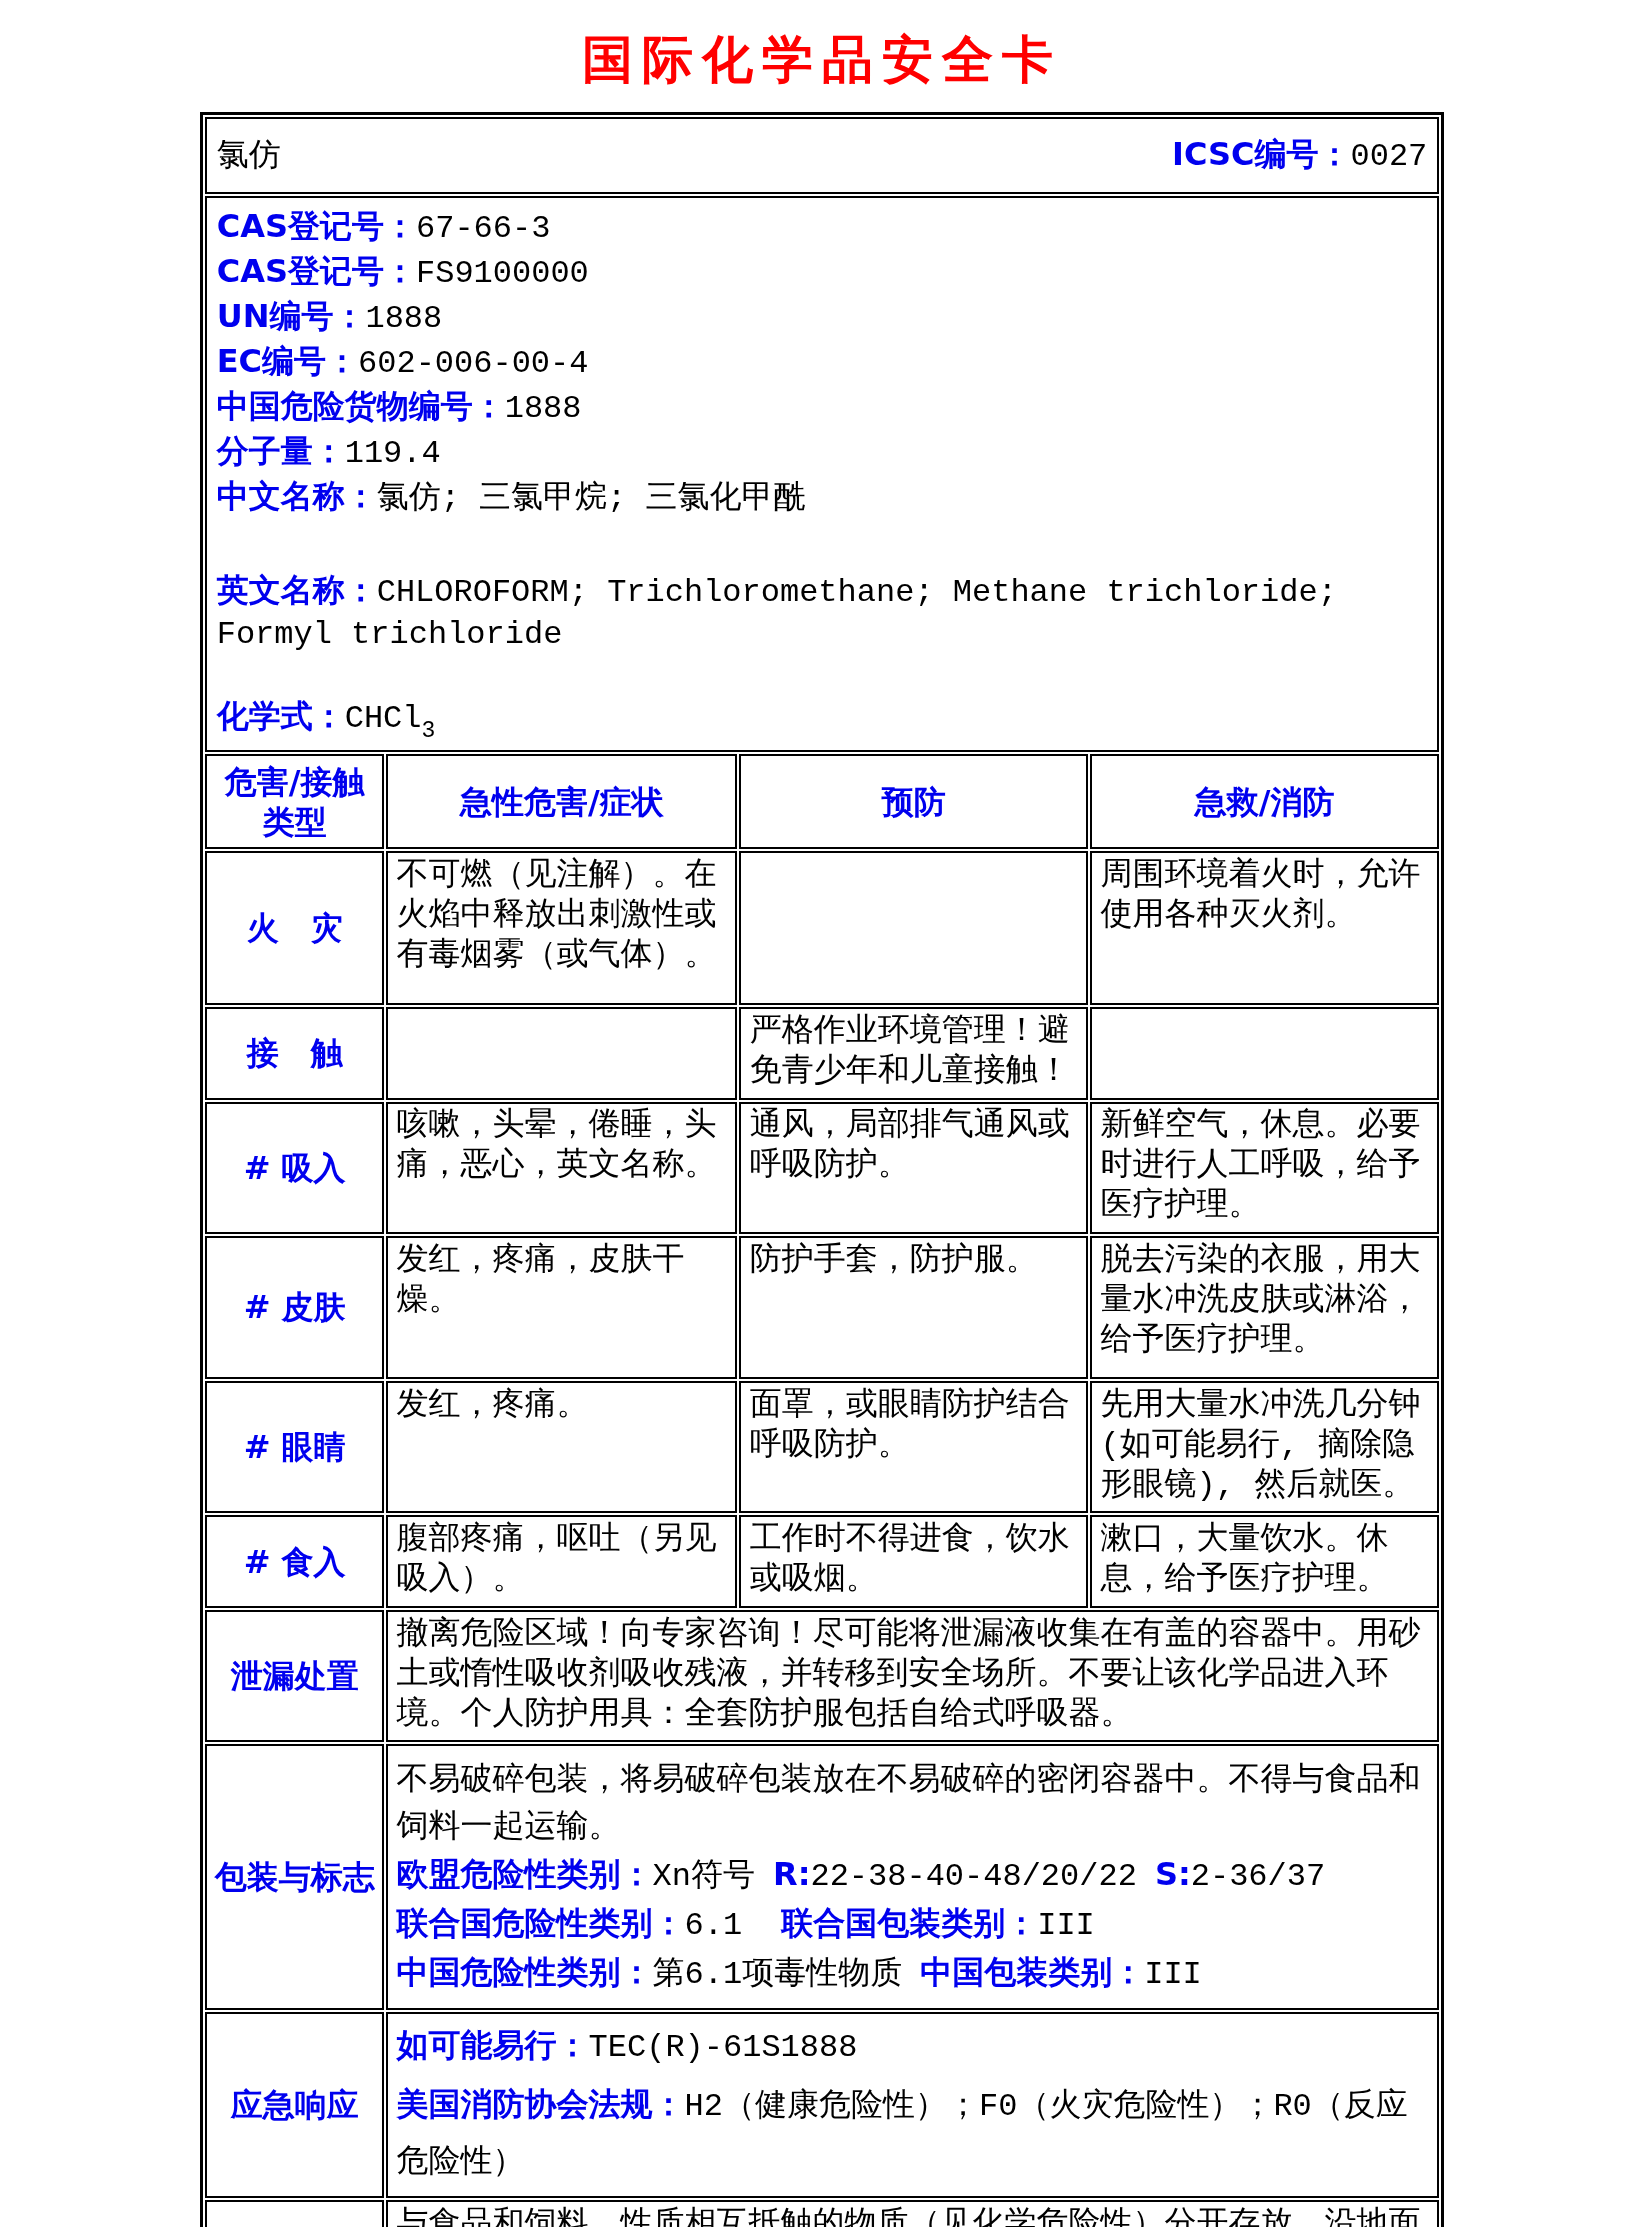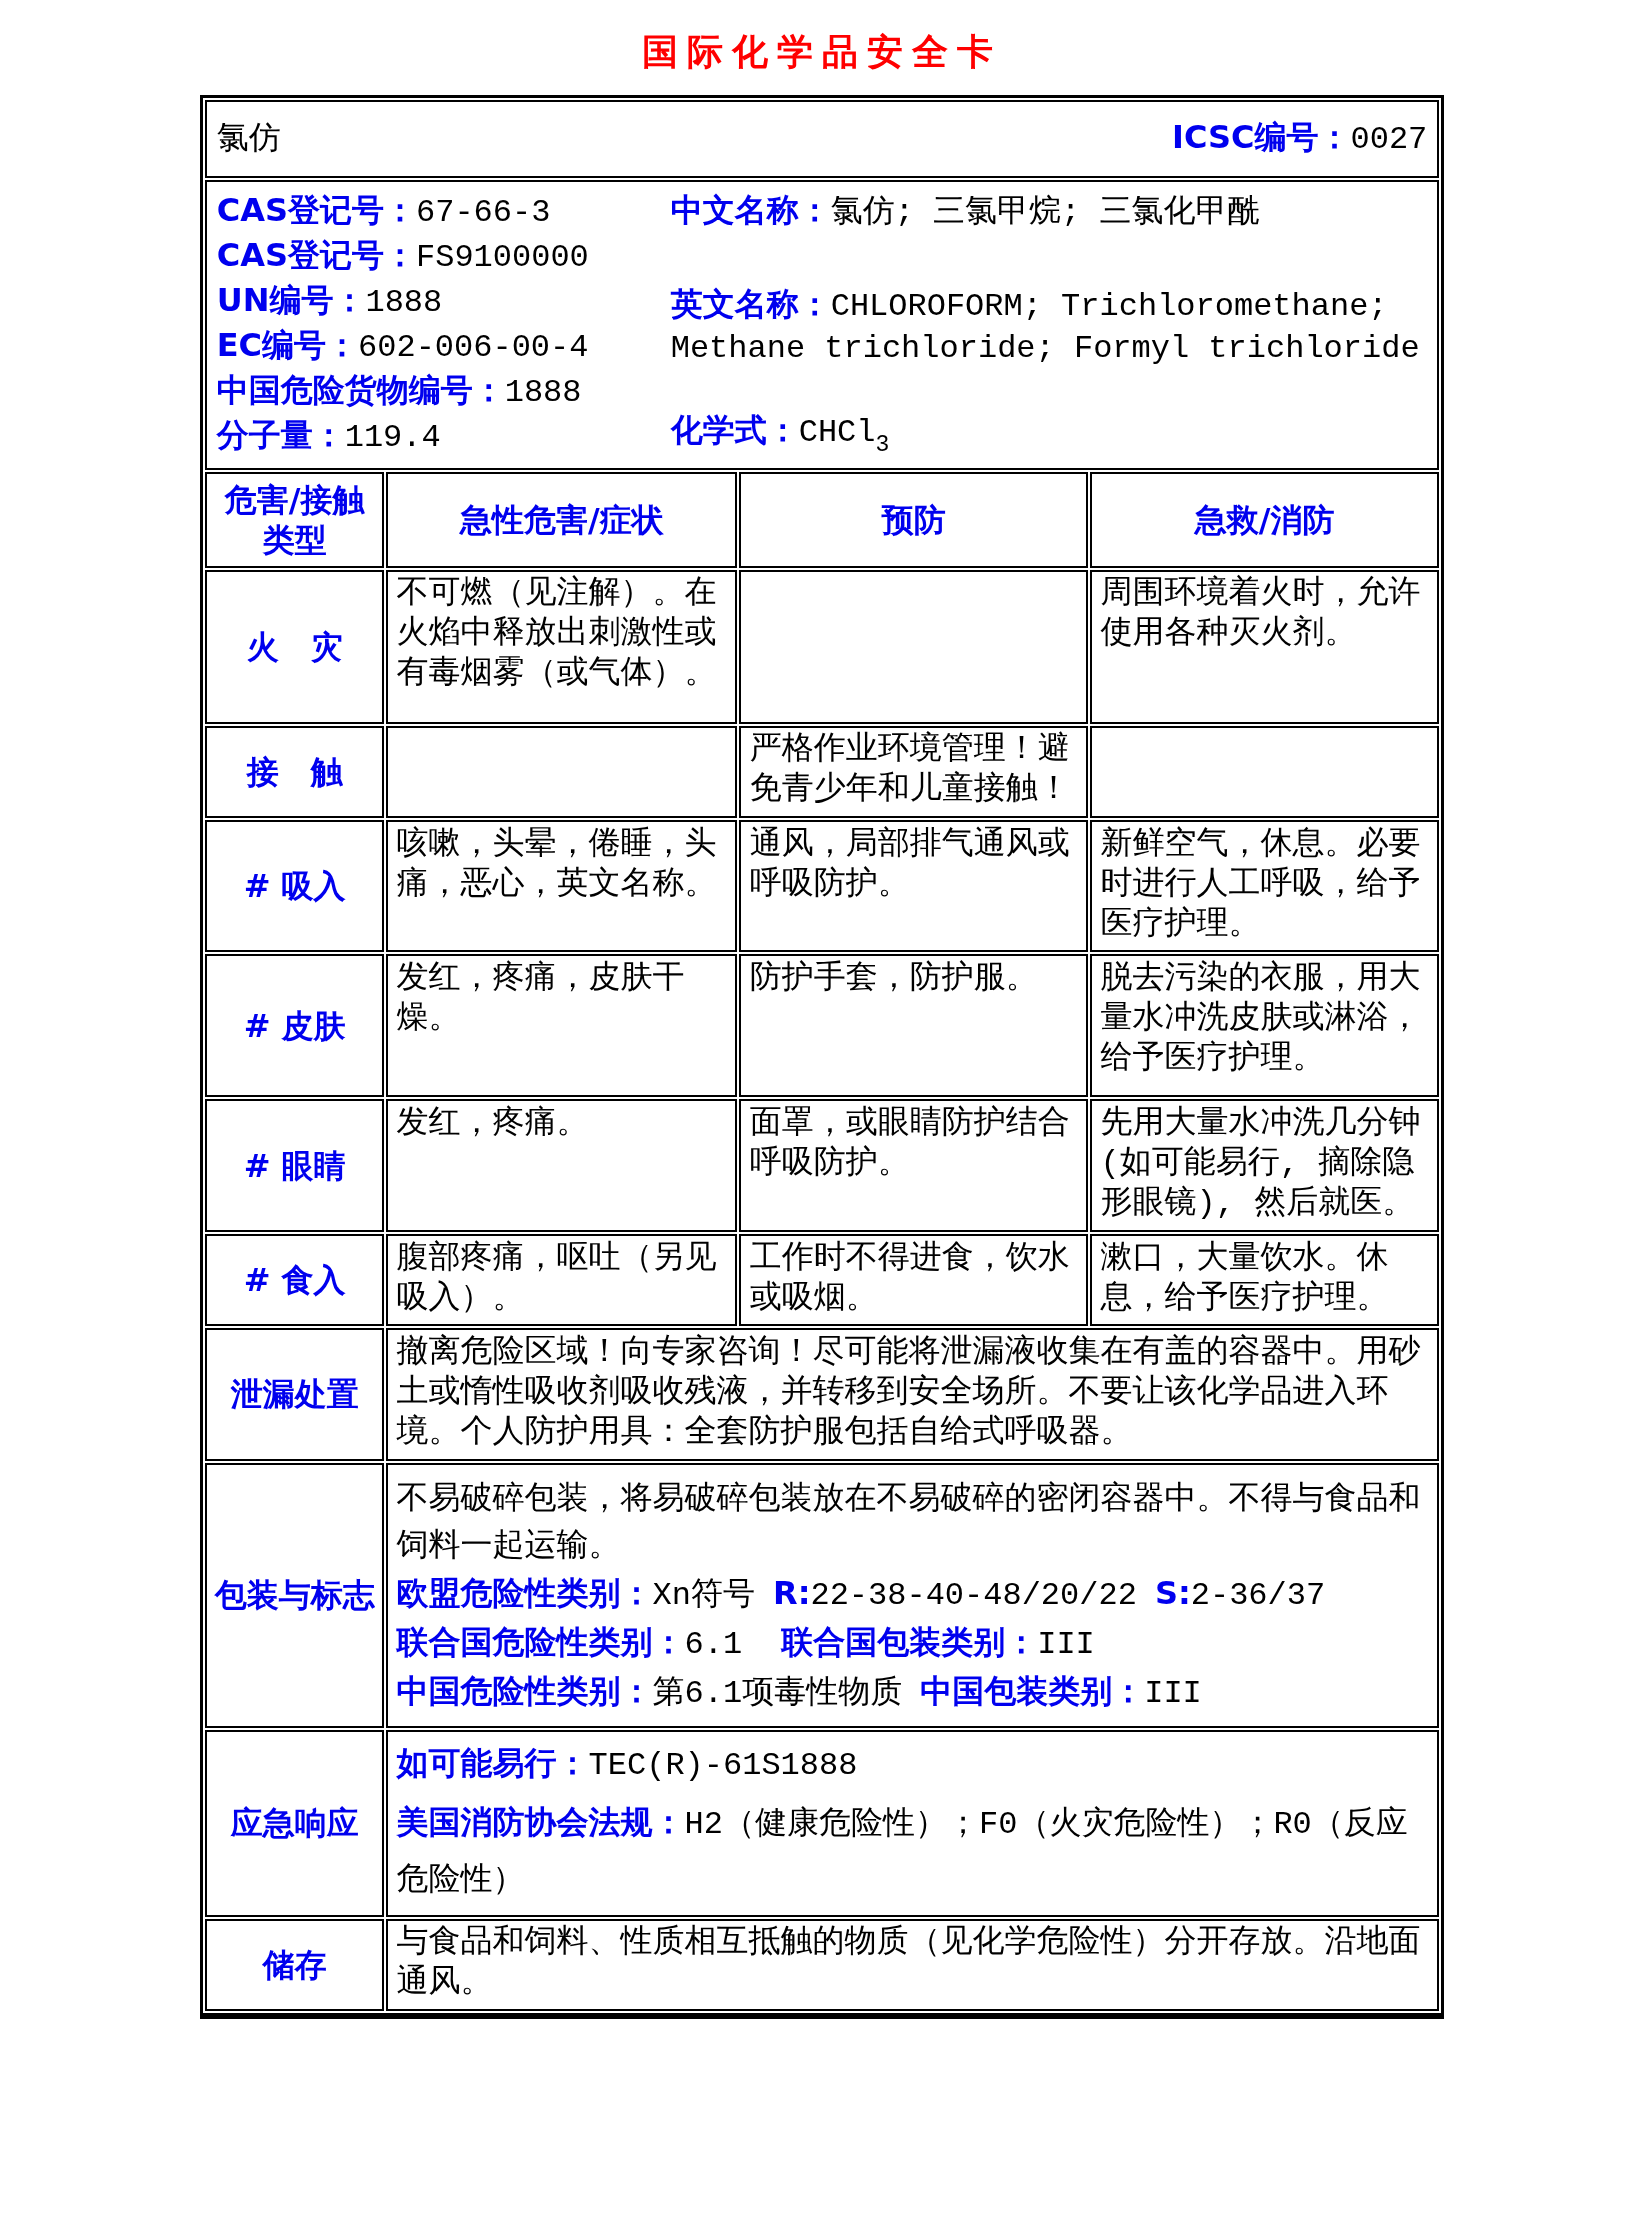--- a/index.html
+++ b/index.html
@@ -20,21 +20,21 @@
     height:2227px;
     background:#ffffff;
     overflow:hidden;
   }
   .title{
     margin:32px 0 23.6px 0;
     text-align:center;
     color:var(--red);
     font-family:"DejaVu Sans","Liberation Sans",sans-serif;
     font-weight:bold;
-    font-size:36px;
+    font-size:51px;
     letter-spacing:9px;
     line-height:1.1;
   }
   table.card{
     width:1244px;
     margin:8px auto;
     border:3.5px solid var(--ink);
     border-bottom-width:6.2px;
     border-collapse:separate;
     border-spacing:2.8px;
@@ -65,21 +65,21 @@
     vertical-align:middle;
     padding:5.6px 4.2px;
   }
   
   tr.name-row td{
     padding:15.3px 9.7px;
   }
   .name-flex{display:flex;justify-content:space-between;align-items:baseline;}
   
   tr.id-row td{padding:7px 9.7px 9.7px 9.7px;}
-  .id-grid{display:flex;}
+  .id-grid{display:flex;flex-direction:column;}
   .id-left{width:37.5%;}
   .id-right{flex:1;}
   .id-line{line-height:42px;}
   .id-para{line-height:42px;}
   .id-para.cnname{margin-bottom:49px;}
   .id-para.enname{margin-bottom:39px;}
   sub{font-size:0.72em;vertical-align:-0.45em;line-height:0;}
   
   tr.hdr td{height:92px;}
   tr.hdr td.lbl{vertical-align:middle;}

